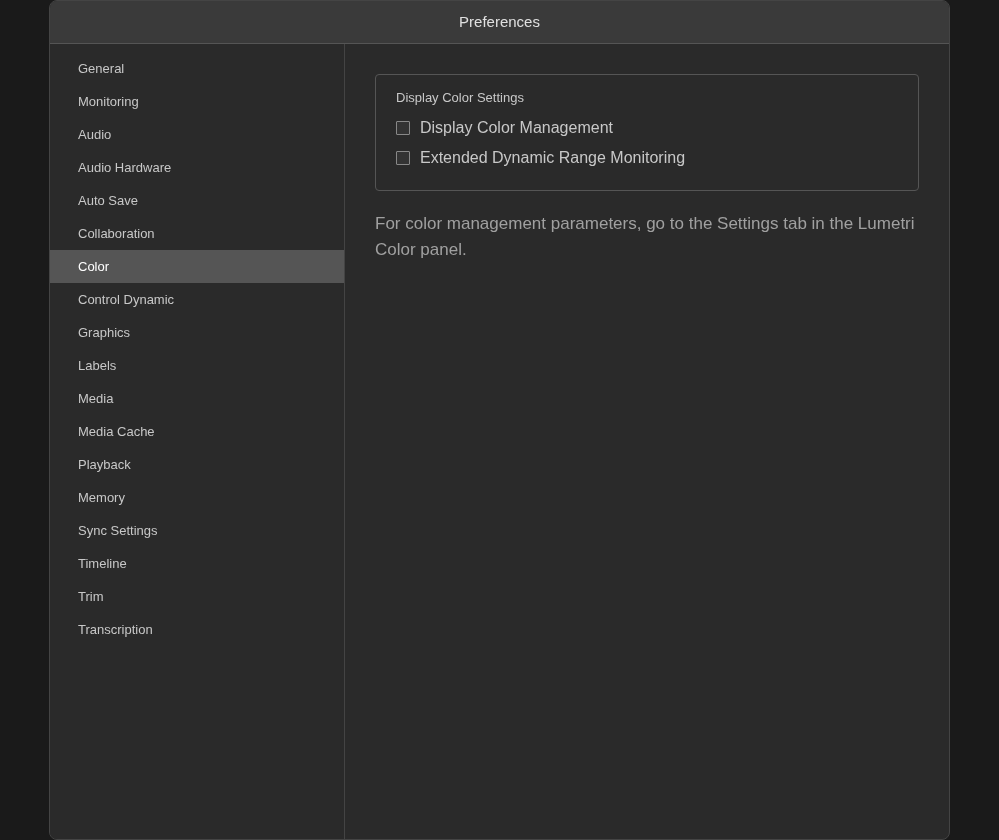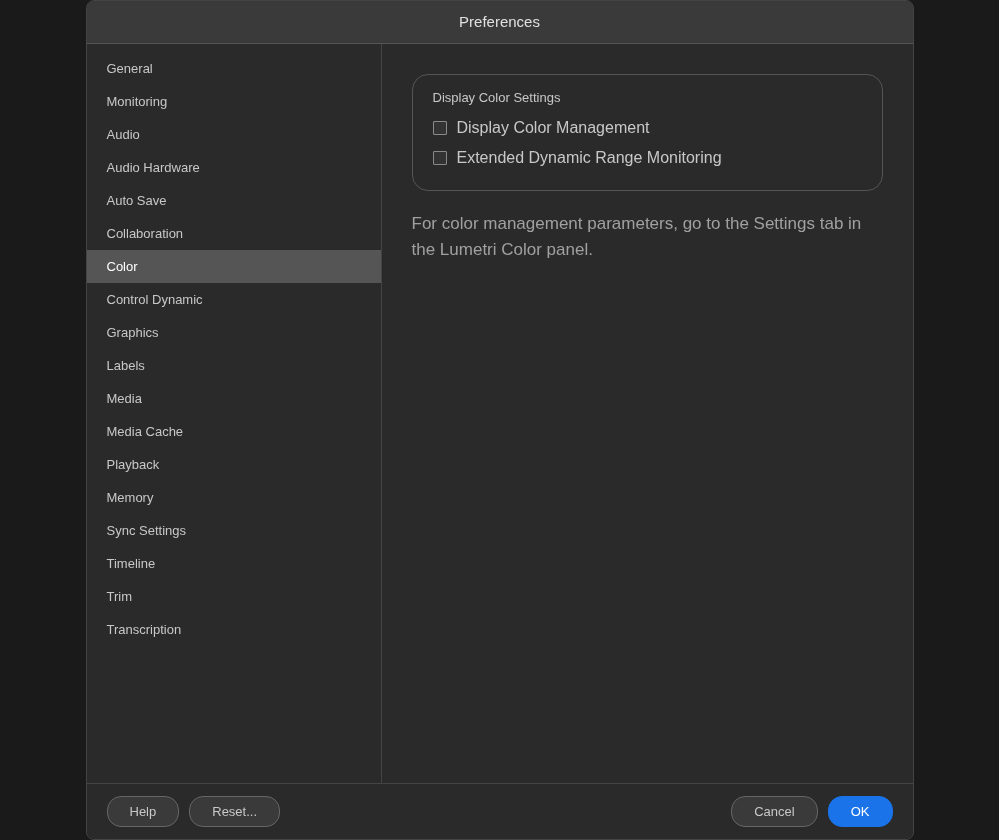--- a/index.html
+++ b/index.html
@@ -12,21 +12,21 @@
       background: #1a1a1a;
       display: flex;
       align-items: center;
       justify-content: center;
       width: 999px;
       height: 840px;
       font-family: -apple-system, BlinkMacSystemFont, 'Segoe UI', sans-serif;
     }
 
     .dialog {
-      width: 828px;
+      width: 901px;
       height: 840px;
       background: #2a2a2a;
       display: flex;
       flex-direction: column;
       border-radius: 8px;
       overflow: hidden;
       border: 1px solid #444;
       justify-content: center;
     }
 
@@ -52,42 +52,42 @@
     .sidebar {
       width: 295px;
       background: #2a2a2a;
       border-right: 1px solid #444;
       padding: 8px 0;
       overflow-y: auto;
       flex-shrink: 0;
     }
 
     .sidebar-item {
-      padding: 9px 20px;
+      padding: 9px 28px;
       color: #c8c8c8;
       font-size: 13px;
       cursor: pointer;
       border-radius: 0;
     }
 
     .sidebar-item.active {
       background: #555;
       color: #ffffff;
     }
 
     .main-panel {
       flex: 1;
       padding: 30px;
       overflow-y: auto;
       color: #c8c8c8;
     }
 
     .section-box {
       border: 1px solid #555;
-      border-radius: 16px;
+      border-radius: 4px;
       padding: 15px 20px;
       margin-bottom: 20px;
     }
 
     .section-title {
       color: #c8c8c8;
       font-size: 13px;
       margin-bottom: 14px;
     }
 
@@ -205,23 +205,13 @@
         <div class="checkbox-row">
           <div class="checkbox-box"></div>
           <span class="checkbox-label">Extended Dynamic Range Monitoring</span>
         </div>
       </div>
 
       <p class="info-text">For color management parameters, go to the Settings tab in the Lumetri Color panel.</p>
     </div>
   </div>
 
-  <div class="bottom-bar">
-    <div class="bottom-left">
-      <button class="btn">Help</button>
-      <button class="btn">Reset...</button>
-    </div>
-    <div class="bottom-right">
-      <button class="btn">Cancel</button>
-      <button class="btn btn-primary">OK</button>
-    </div>
-  </div>
 </div>
 
 </body></html>

